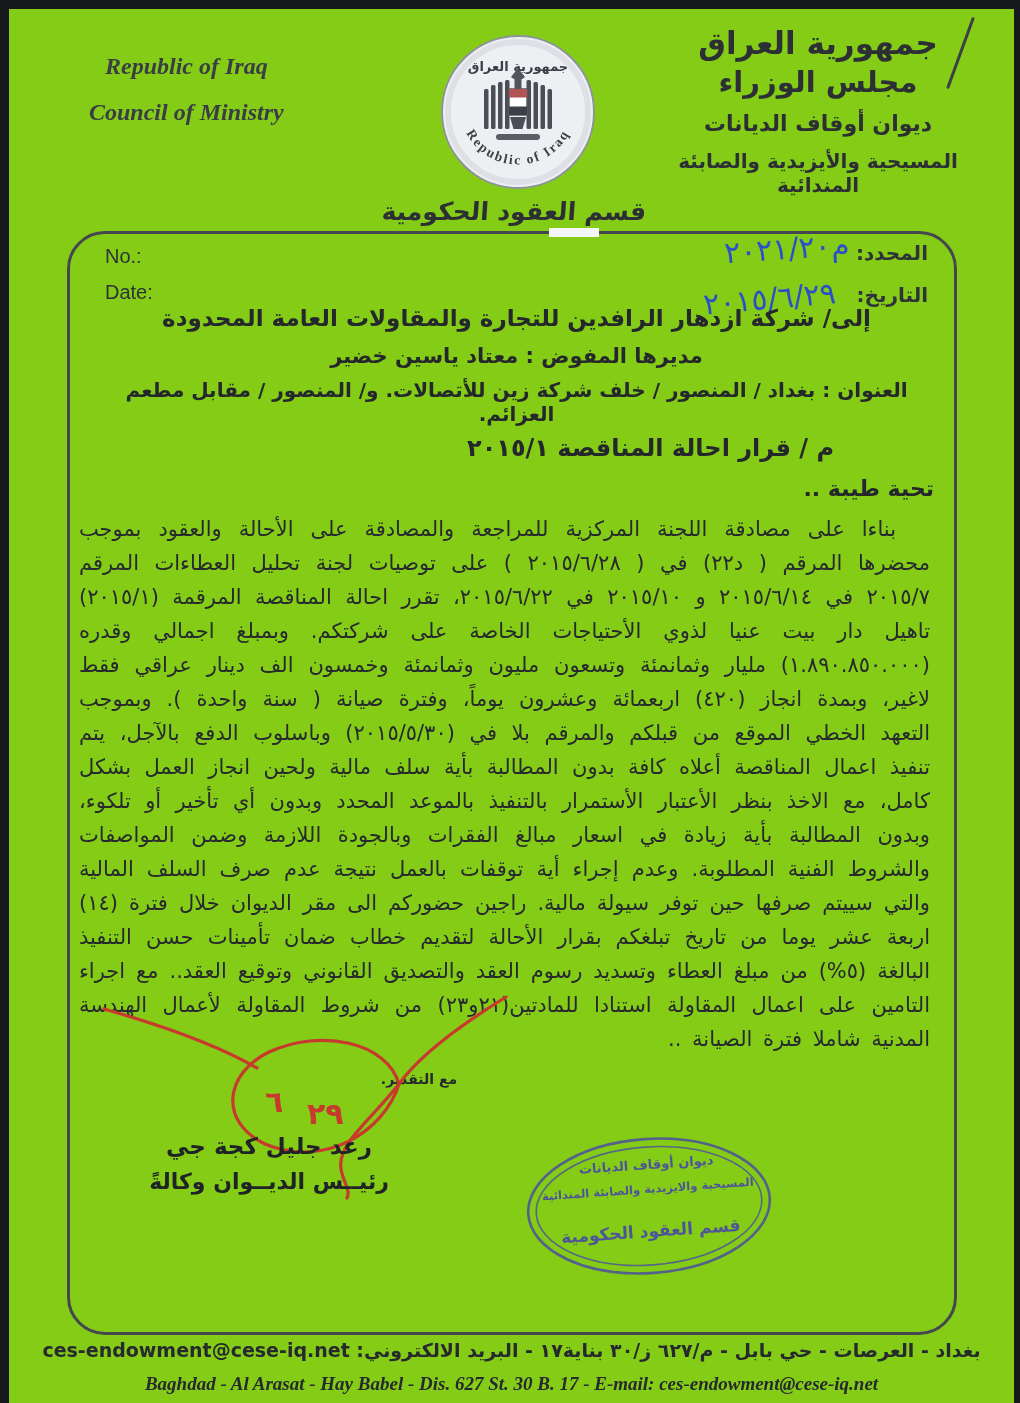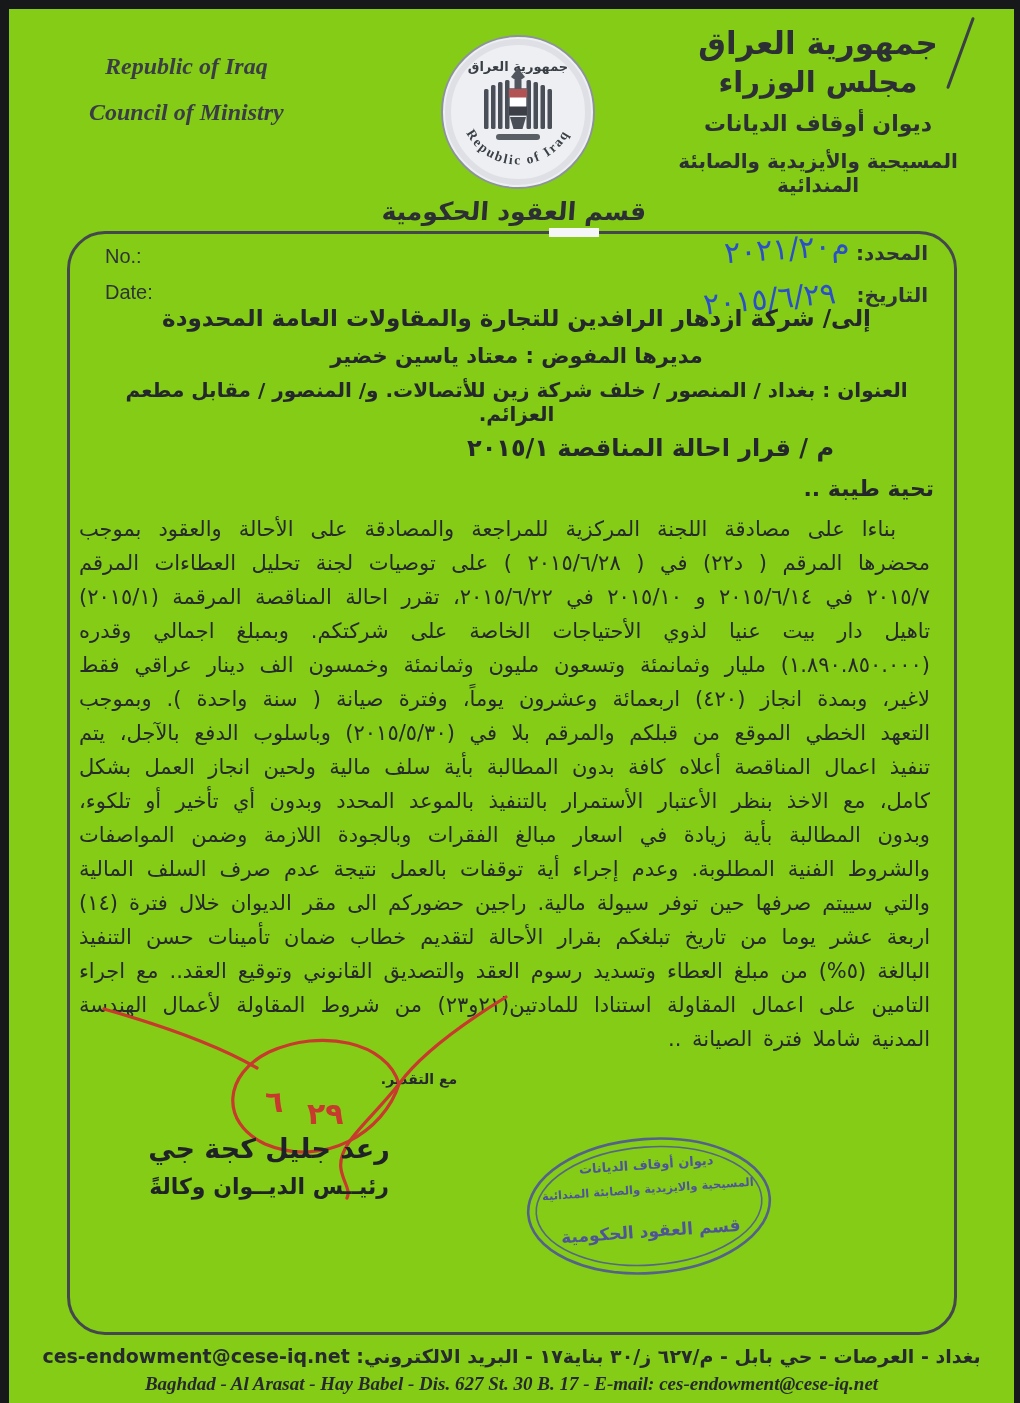--- a/index.html
+++ b/index.html
@@ -48,28 +48,28 @@
   .addr2{top:335px;font-size:21px;}
   .addr3{top:369px;font-size:20px;}
   .subject{top:425px;left:180px;right:180px;text-align:right;direction:rtl;
     font-size:24px;font-weight:bold;color:#24272b;}
   .greeting{top:467px;right:80px;direction:rtl;font-size:22px;font-weight:bold;color:#24272b;}
   .body-text{top:503px;left:70px;right:84px;direction:rtl;text-align:justify;
     font-size:21px;line-height:34px;color:#26292d;text-indent:34px;word-spacing:4px;}
   .closing{top:1062px;left:300px;width:220px;text-align:center;direction:rtl;
     font-size:14px;font-weight:bold;color:#26292d;}
   .sig{left:110px;top:1124px;width:300px;text-align:center;direction:rtl;color:#1f2226;}
-  .sig .name{font-size:27px;font-weight:bold;}
+  .sig .name{font-size:23px;font-weight:bold;}
   .sig .title{font-size:22px;font-weight:bold;margin-top:10px;}
 
   .red-note{left:60px;top:975px;}
   .stamp{left:512px;top:1122px;transform:rotate(-4deg);opacity:.92;}
 
   .footer-ar{top:1330px;left:0;right:0;text-align:center;direction:rtl;
-    font-size:19px;font-weight:bold;color:#26292d;margin-top:6px;}
+    font-size:19px;font-weight:bold;color:#26292d;}
   .footer-en{top:1364px;left:0;right:0;text-align:center;
     font-family:"Liberation Serif",serif;font-weight:bold;font-size:19px;color:#26292d;font-style:italic;}
 </style>
 </head>
 <body>
 
 <div class="page">
 
   <div class="abs hdr-en">
     <div>Republic of Iraq</div>

